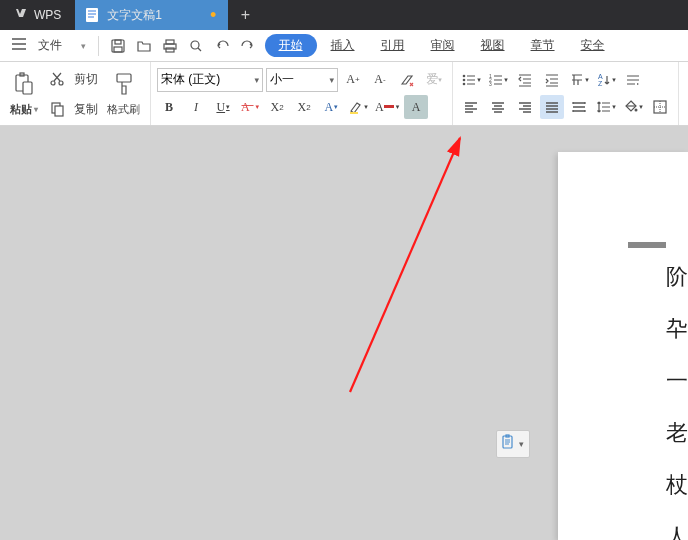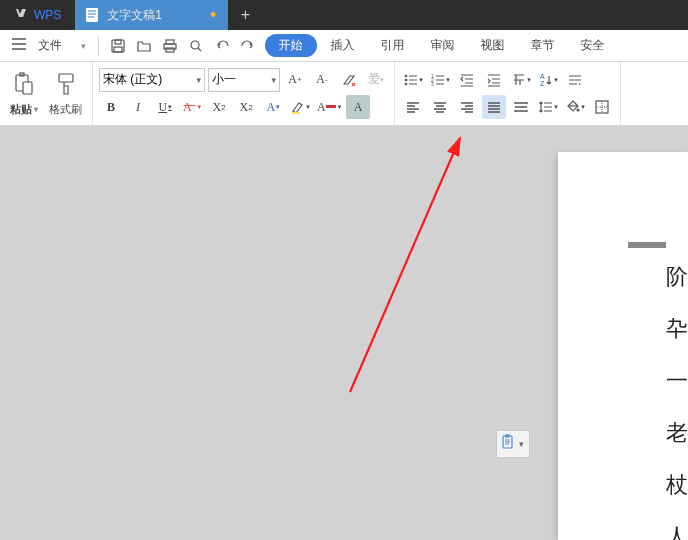--- a/index.html
+++ b/index.html
@@ -1,32 +1,32 @@
 <!DOCTYPE html>
 <html><head>
   <meta charset="utf-8">
   <style>
     * { margin: 0; padding: 0; box-sizing: border-box; font-family: "Microsoft YaHei", Arial, sans-serif; }
     body { width: 688px; height: 540px; background: #d2d2d2; overflow: hidden; position: relative; }
     
     .titlebar { height: 30px; background: #2d2d30; display: flex; align-items: stretch; }
-    .app-tab { display: flex; align-items: center; padding: 4px 14px; color: #3b82f6; font-size: 12px; gap: 6px; cursor: pointer; }
+    .app-tab { display: flex; align-items: center; padding: 4px 14px; color: #e5e5e5; font-size: 12px; gap: 6px; cursor: pointer; }
     .doc-tab { display: flex; align-items: center; padding: 0 12px 0 10px; color: #e8e8e8; font-size: 12px; gap: 8px; background: #4a8dce; }
     .doc-tab .doc-icon svg { display: block; }
     .doc-tab .modified { color: #ffb020; font-size: 18px; line-height: 1; margin-left: 40px; }
     .newtab { display: flex; align-items: center; justify-content: center; width: 34px; color: #ccc; font-size: 16px; cursor: pointer; }
     
     .menubar { height: 32px; background: #fff; display: flex; align-items: center; border-bottom: 1px solid #d5d5d5; padding: 0 6px; font-size: 12px; color: #444; }
     .hamburger { padding: 4px 6px; cursor: pointer; }
     .file-menu { display: flex; align-items: center; padding: 0 6px; gap: 19px; cursor: pointer; }
     .file-menu .caret { font-size: 9px; color: #888; }
     .vdiv { width: 1px; height: 20px; background: #d8d8d8; margin: 0 6px; }
     .qbtn { width: 22px; height: 22px; display: flex; align-items: center; justify-content: center; cursor: pointer; margin: 0 2px; border-radius: 2px; }
     .qbtn svg { display: block; }
-    .menu-item { padding: 4px 12px; cursor: pointer; border-radius: 3px; }
+    .menu-item { padding: 4px 12px; cursor: pointer; border-radius: 3px; text-decoration: underline; }
     .menu-item.active { background: #3a7ee0; color: #fff; border-radius: 12px; padding: 3px 14px; }
     .menu-group { display: flex; align-items: center; gap: 2px; margin-left: 4px; }
     
     .ribbon { height: 64px; background: #fff; display: flex; border-bottom: 1px solid #d5d5d5; }
     .rib-group { display: flex; flex-direction: column; padding: 4px 6px; border-right: 1px solid #e3e3e3; justify-content: space-around; }
     .rib-row { display: flex; align-items: center; gap: 3px; }
     .rbtn { display: flex; align-items: center; justify-content: center; height: 24px; min-width: 24px; cursor: pointer; border-radius: 2px; font-size: 12px; color: #444; padding: 0 2px; }
     .rbtn.sel { background: #d2e3f6; }
     .rbtn svg { display: block; }
     .rlabel { font-size: 12px; color: #444; cursor: pointer; padding: 0 2px; }
@@ -137,20 +137,41 @@
         <span><svg width="22" height="24" viewBox="0 0 22 24">
               <rect x="3" y="3" width="12" height="16" rx="1" fill="none" stroke="#555" stroke-width="1.2"></rect>
               <rect x="7" y="1" width="4" height="3" fill="none" stroke="#555" stroke-width="1.2"></rect>
               <rect x="10" y="10" width="9" height="12" rx="1" fill="#fff" stroke="#555" stroke-width="1.2"></rect>
             </svg></span>
         <span class="split-label">
             <span>粘贴</span>
             <span class="split-caret">▾</span>
           </span>
       </div>
+      <div style="display:flex;flex-direction:column;gap:6px;">
+        <div class="rib-row">
+          <span class="rbtn">
+              <svg width="16" height="16" viewBox="0 0 16 16">
+                <circle cx="4" cy="12" r="2" fill="none" stroke="#555" stroke-width="1.2"></circle>
+                <circle cx="12" cy="12" r="2" fill="none" stroke="#555" stroke-width="1.2"></circle>
+                <path d="M5 10L12 2M11 10L4 2" stroke="#555" stroke-width="1.2"></path>
+              </svg>
+            </span>
+          <span class="rlabel">剪切</span>
+        </div>
+        <div class="rib-row">
+          <span class="rbtn">
+              <svg width="16" height="16" viewBox="0 0 16 16">
+                <rect x="3" y="2" width="8" height="10" fill="none" stroke="#555" stroke-width="1.2"></rect>
+                <rect x="6" y="5" width="8" height="10" fill="#fff" stroke="#555" stroke-width="1.2"></rect>
+              </svg>
+            </span>
+          <span class="rlabel">复制</span>
+        </div>
+      </div>
       <div class="split" style="height:56px;justify-content:center;">
         <span><svg width="22" height="24" viewBox="0 0 22 24">
               <rect x="4" y="2" width="14" height="8" rx="1" fill="none" stroke="#555" stroke-width="1.2"></rect>
               <path d="M9 10v4h4v8h-4v-8" fill="none" stroke="#555" stroke-width="1.2"></path>
             </svg></span>
         <span class="split-label">格式刷</span>
       </div>
     </div>
   </div>
 

